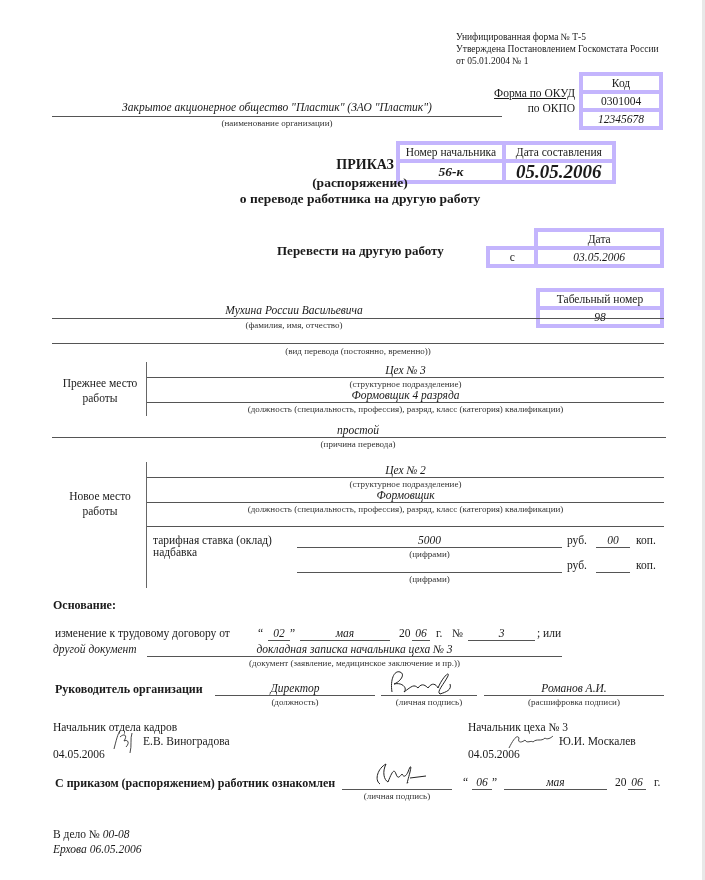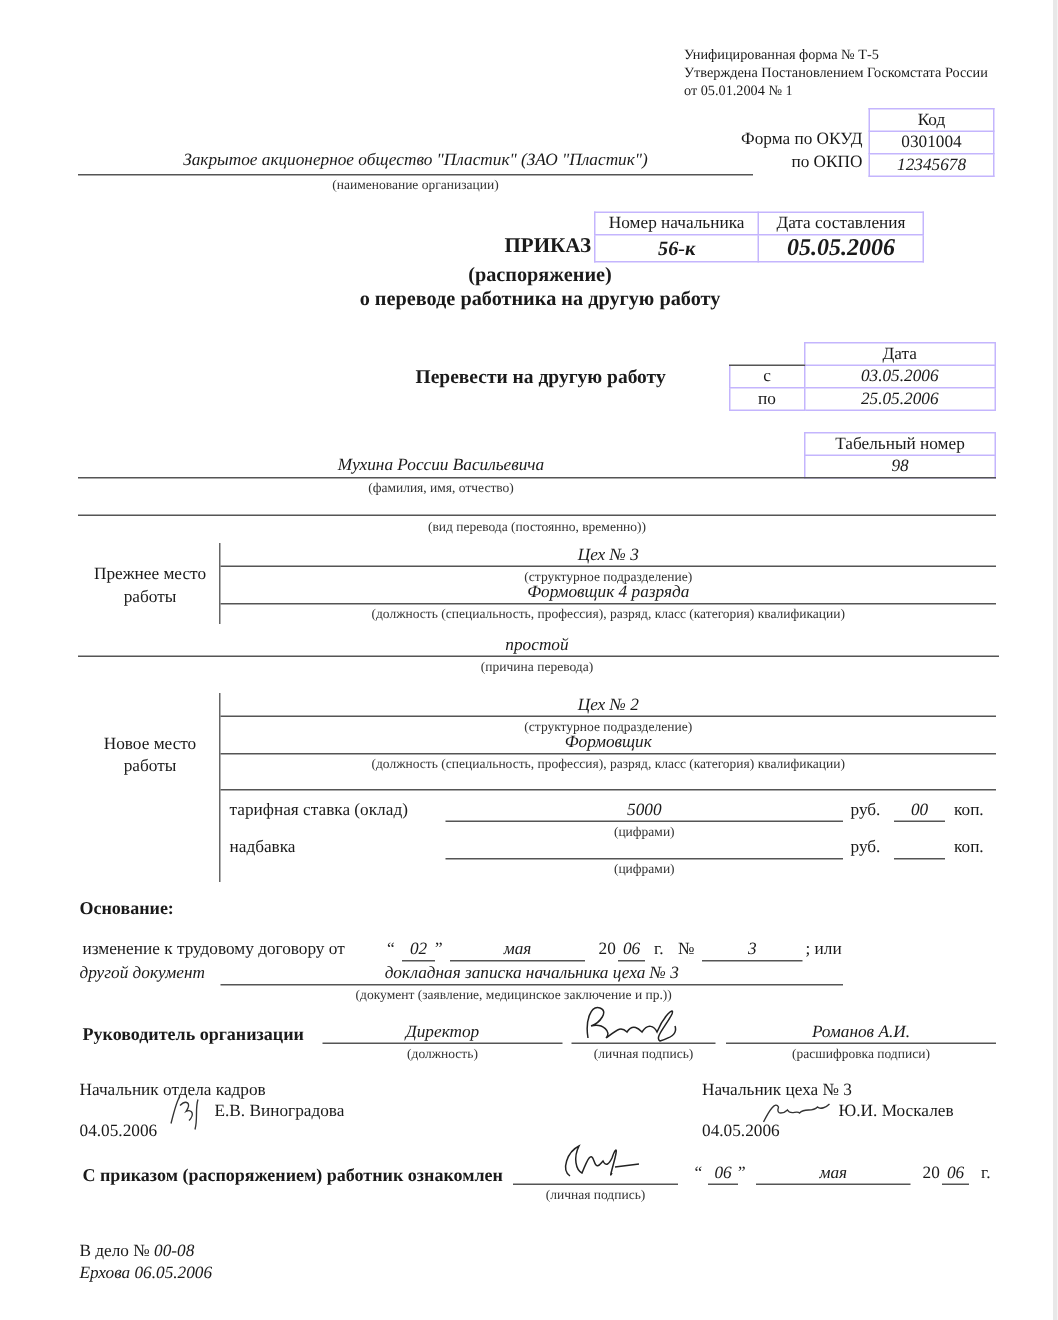--- a/index.html
+++ b/index.html
@@ -12,21 +12,21 @@
     .page-edge { position: absolute; left: 702px; top: 0; width: 3px; height: 880px; background: #e8e8e8; }
     .abs { position: absolute; white-space: nowrap; }
     .it { font-style: italic; }
     .b { font-weight: bold; }
     .small { font-size: 9px; color: #333; }
     .txt { font-size: 11.5px; }
     .line { position: absolute; height: 0; border-top: 1px solid #555; }
     .vline { position: absolute; width: 0; border-left: 1px solid #666; }
     .center { text-align: center; }
     table.box { position: absolute; border-collapse: collapse; font-size: 11.5px; }
-    table.box td { border: 1px solid #c4b5fd; text-align: center; padding: 0; height: 14px; line-height: 14px; }
+    table.box td { border: 4px solid #c4b5fd; text-align: center; padding: 0; height: 14px; line-height: 14px; }
     .sig { position: absolute; }
   </style>
 </head>
 <body>
 
 <div class="page-edge"></div>
 
 <div class="abs" style="left:456px;top:31px;font-size:9.5px;line-height:12px;">
   <div>Унифицированная форма № Т-5</div>
   <div>Утверждена Постановлением Госкомстата России</div>
@@ -39,58 +39,54 @@
         <td>Код</td>
       </tr>
   <tr>
         <td>0301004</td>
       </tr>
   <tr>
         <td class="it">12345678</td>
       </tr>
 </tbody>
   </table>
-<div class="abs txt" style="left:485px;top:87px;width:90px;text-align:right;">Форма по ОКУД</div>
+<div class="abs txt" style="left:485px;top:87px;width:90px;text-align:right;text-decoration:underline;">Форма по ОКУД</div>
 <div class="abs txt" style="left:485px;top:102px;width:90px;text-align:right;">по ОКПО</div>
 
 <div class="abs txt it center" style="left:52px;top:101px;width:450px;">Закрытое акционерное общество "Пластик" (ЗАО "Пластик")</div>
 <div class="line" style="left:52px;top:116px;width:450px;"></div>
 <div class="abs small center" style="left:52px;top:118px;width:450px;">(наименование организации)</div>
 
 <table class="box" style="left:396px;top:141px;width:220px;">
   <tbody>
       <tr>
     <td style="width:110px;">Номер начальника</td>
     <td style="width:110px;">Дата составления</td>
   </tr>
   <tr>
     <td class="it b" style="font-size:13.5px;height:17px;">56-к</td>
-    <td class="it b" style="font-size:16px;height:17px;">05.05.2006</td>
+    <td class="it b" style="font-size:19px;height:17px;">05.05.2006</td>
   </tr>
 </tbody>
   </table>
 
 <div class="abs b" style="left:290px;top:157px;width:104px;text-align:right;font-size:14px;">ПРИКАЗ</div>
 <div class="abs b center" style="left:270px;top:175px;width:180px;font-size:13.5px;">(распоряжение)</div>
 <div class="abs b center" style="left:200px;top:191px;width:320px;font-size:13.5px;">о переводе работника на другую работу</div>
 
 <div class="abs b" style="left:277px;top:243px;font-size:13px;">Перевести на другую работу</div>
 <table class="box" style="left:486px;top:228px;width:178px;padding-left:24px;">
   <tbody>
       <tr>
     <td style="width:50px;border:none;border-bottom:1px solid #555;"></td>
     <td style="width:128px;">Дата</td>
   </tr>
   <tr>
     <td>с</td>
     <td class="it">03.05.2006</td>
-  </tr>
-  <tr>
-    <td>по</td>
-    <td class="it">25.05.2006</td>
   </tr>
 </tbody>
   </table>
 
 <table class="box" style="left:536px;top:288px;width:128px;">
   <tbody>
       <tr>
         <td>Табельный номер</td>
       </tr>
   <tr>
@@ -137,21 +133,21 @@
 
 <div class="abs txt" style="left:153px;top:534px;">тарифная ставка (оклад)</div>
 <div class="abs txt it center" style="left:297px;top:534px;width:265px;">5000</div>
 <div class="line" style="left:297px;top:547px;width:265px;"></div>
 <div class="abs small center" style="left:297px;top:549px;width:265px;">(цифрами)</div>
 <div class="abs txt" style="left:567px;top:534px;">руб.</div>
 <div class="abs txt it center" style="left:596px;top:534px;width:34px;">00</div>
 <div class="line" style="left:596px;top:547px;width:34px;"></div>
 <div class="abs txt" style="left:636px;top:534px;">коп.</div>
 
-<div class="abs txt" style="left:153px;top:559px;text-align:right;">надбавка</div>
+<div class="abs txt" style="left:153px;top:546px;text-align:right;">надбавка</div>
 <div class="abs txt it center" style="left:297px;top:559px;width:265px;"></div>
 <div class="line" style="left:297px;top:572px;width:265px;"></div>
 <div class="abs small center" style="left:297px;top:574px;width:265px;">(цифрами)</div>
 <div class="abs txt" style="left:567px;top:559px;">руб.</div>
 <div class="abs txt it center" style="left:596px;top:559px;width:34px;"></div>
 <div class="line" style="left:596px;top:572px;width:34px;"></div>
 <div class="abs txt" style="left:636px;top:559px;">коп.</div>
 
 <div class="abs b" style="left:53px;top:598px;font-size:12px;">Основание:</div>
 
@@ -167,21 +163,21 @@
 <div class="line" style="left:412px;top:640px;width:18px;"></div>
 <div class="abs txt" style="left:436px;top:627px;">г.</div>
 <div class="abs txt" style="left:452px;top:627px;">№</div>
 <div class="abs txt it center" style="left:468px;top:627px;width:67px;">3</div>
 <div class="line" style="left:468px;top:640px;width:67px;"></div>
 <div class="abs txt" style="left:537px;top:627px;">; или</div>
 
 <div class="abs txt" style="left:53px;top:643px;font-style:italic;">другой документ</div>
 <div class="abs txt it center" style="left:147px;top:643px;width:415px;">докладная записка начальника цеха № 3</div>
 <div class="line" style="left:147px;top:656px;width:415px;"></div>
-<div class="abs small center" style="left:135px;top:658px;width:415px;">(документ (заявление, медицинское заключение и пр.))</div>
+<div class="abs small center" style="left:147px;top:658px;width:415px;">(документ (заявление, медицинское заключение и пр.))</div>
 
 <div class="abs b" style="left:55px;top:682px;font-size:12px;">Руководитель организации</div>
 <div class="abs txt it center" style="left:215px;top:682px;width:160px;">Директор</div>
 <div class="line" style="left:215px;top:695px;width:160px;"></div>
 <div class="abs small center" style="left:215px;top:697px;width:160px;">(должность)</div>
 <svg class="sig" style="left:378px;top:666px;" width="90" height="32" viewBox="0 0 90 32">
   <path d="M14 26 C12 14 16 4 22 6 C28 8 22 16 16 18 C24 16 30 22 26 26 C34 20 36 18 40 22 C44 16 48 20 50 22 C54 16 58 18 60 22 C64 12 72 4 70 10 C66 18 58 26 62 28 C68 26 74 24 72 18" fill="none" stroke="#222" stroke-width="1"></path>
 </svg>
 <div class="line" style="left:381px;top:695px;width:96px;"></div>
 <div class="abs small center" style="left:381px;top:697px;width:96px;">(личная подпись)</div>

